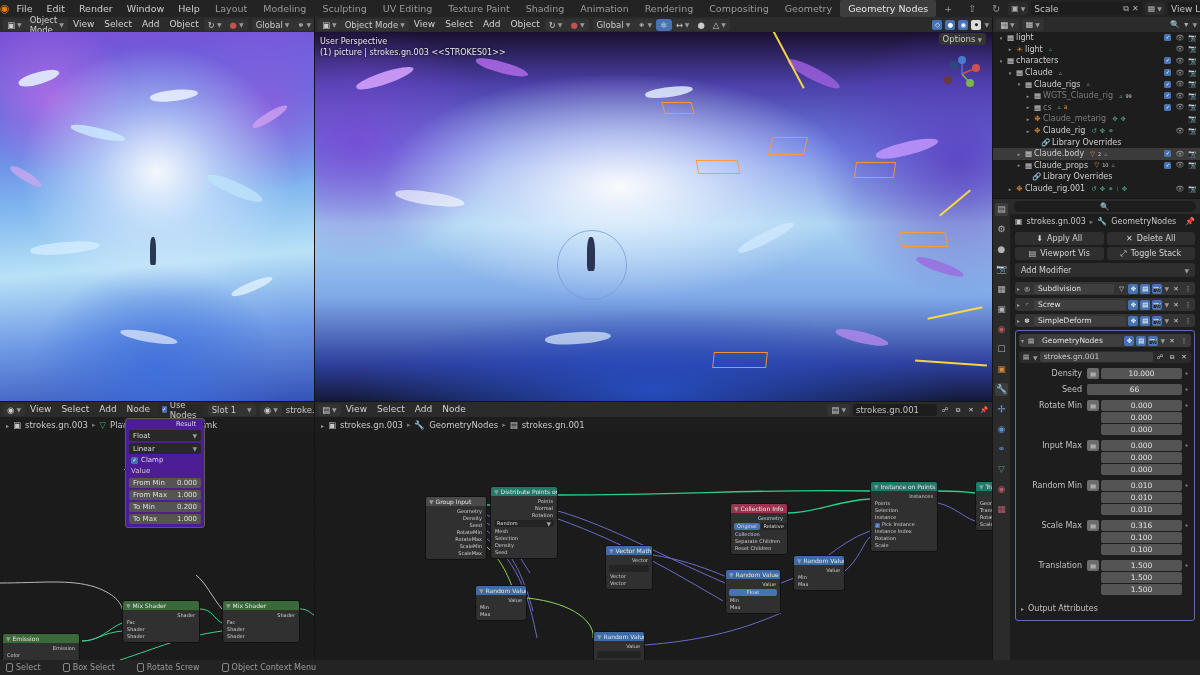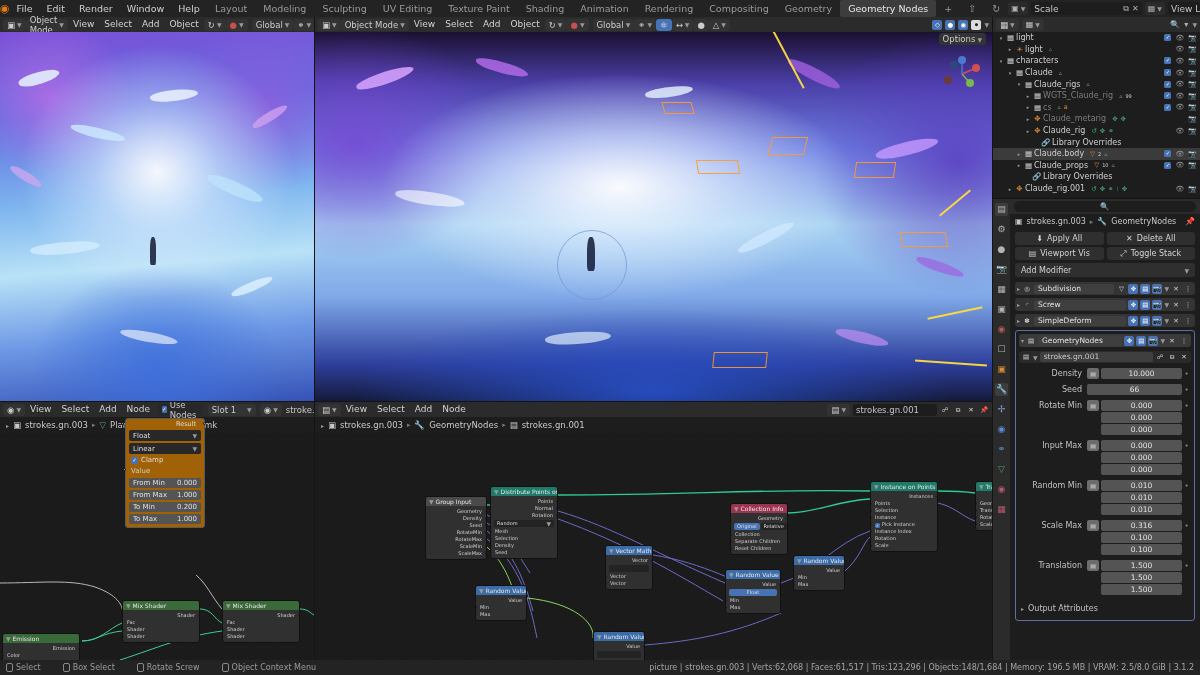--- a/index.html
+++ b/index.html
@@ -96,21 +96,21 @@
   
   .h-green { background:#3a6a3a; }
   .h-teal  { background:#1f7a6a; }
   .h-red   { background:#9c3450; }
   .h-blue  { background:#3b6ca8; }
   .h-grey  { background:#4a4a4a; }
 
   svg.wires { position:absolute; inset:0; width:100%; height:100%; pointer-events:none; }
 
   
-  .mapnode { position:absolute; background:#a16207; border:1px solid #5a5a5a; border-radius:3px; width:80px; }
+  .mapnode { position:absolute; background:#4c1d95; border:1px solid #5a5a5a; border-radius:3px; width:80px; }
   .mr-row { display:flex; align-items:center; justify-content:space-between; background:#545454; border-radius:2px; margin:2px 3px; height:10px; padding:0 4px; font-size:7px; color:#e0e0e0; }
   .mr-sel { display:flex; align-items:center; justify-content:space-between; background:#282828; border-radius:2px; margin:2px 3px; height:11px; padding:0 4px; font-size:7px; color:#ddd; }
   .mr-chk { display:flex; align-items:center; gap:3px; margin:2px 5px; font-size:7px; color:#ddd; }
   .cbox { width:7px; height:7px; background:#4772b3; border-radius:1.5px; color:#fff; font-size:5.5px; text-align:center; line-height:7px; }
 
   
   .outliner { position:absolute; left:993px; top:17px; width:207px; height:181px; background:#1d1d1d; }
   .ol-hdr { display:flex; align-items:center; height:15px; background:#2b2b2b; padding:0 3px; gap:3px; }
   .ol-rows { position:absolute; top:15px; left:0; right:0; bottom:0; overflow:hidden; }
   .olrow { display:flex; align-items:center; height:11.6px; padding-left:4px; font-size:8px; color:#cfcfcf; white-space:nowrap; position:relative; }
@@ -293,20 +293,24 @@
 
       <div class="orangebox" style="left:455px;top:105px;width:36px;height:18px;transform:skewX(-14deg)"></div>
       <div class="orangebox" style="left:382px;top:128px;width:42px;height:14px;transform:skewX(10deg)"></div>
       <div class="orangebox" style="left:540px;top:130px;width:40px;height:16px;transform:skewX(-8deg)"></div>
       <div class="orangebox" style="left:348px;top:70px;width:30px;height:12px;transform:skewX(16deg)"></div>
       <div class="orangebox" style="left:398px;top:320px;width:54px;height:16px;transform:skewX(-6deg)"></div>
       <div class="orangebox" style="left:586px;top:200px;width:46px;height:15px;transform:skewX(9deg)"></div>
 
       <div class="gizmo-circ" style="left:242px;top:198px;width:70px;height:70px"></div>
       <div class="figure" style="left:272px;top:205px;width:8px;height:34px"></div>
+      <div class="vp-ovl">
+        <div>User Perspective</div>
+        <div>(1) picture | strokes.gn.003 &lt;&lt;STROKES01&gt;&gt;</div>
+      </div>
       <div class="nav-gizmo">
         <svg width="44" height="44" viewBox="0 0 44 44">
           <line x1="22" y1="22" x2="36" y2="16" stroke="#d05050" stroke-width="1.4"></line>
           <line x1="22" y1="22" x2="30" y2="31" stroke="#7ab84a" stroke-width="1.4"></line>
           <line x1="22" y1="22" x2="22" y2="8" stroke="#4a7ad0" stroke-width="1.4"></line>
           <circle cx="36" cy="16" r="4" fill="#d05050"></circle>
           <circle cx="30" cy="31" r="4" fill="#7ab84a"></circle>
           <circle cx="22" cy="8" r="4" fill="#4a7ad0"></circle>
           <circle cx="8" cy="28" r="4" fill="#6a3a3a"></circle>
           <circle cx="14" cy="13" r="4" fill="#2a4a7a"></circle>
@@ -1100,21 +1104,20 @@
       <span>Box Select</span>
     </span>
     <span class="st-item">
       <span class="mglyph"></span>
       <span>Rotate Screw</span>
     </span>
     <span class="st-item">
       <span class="mglyph"></span>
       <span>Object Context Menu</span>
     </span>
-    <span class="st-right">picture | strokes.gn.003 | Verts:62,068 | Faces:61,517 | Tris:123,296 | Objects:148/1,684 | Memory: 196.5 MB | VRAM: 2.5/8.0 GiB | 3.1.2</span>
   </div>
 
   <div class="splitv" style="left:314px;top:17px;width:1px;height:643px"></div>
   <div class="splitv" style="left:992px;top:17px;width:1px;height:643px"></div>
   <div class="splitv" style="left:0;top:401px;width:992px;height:1px"></div>
   <div class="splitv" style="left:993px;top:198px;width:207px;height:1px"></div>
 
 </div>
 
 </body></html>

